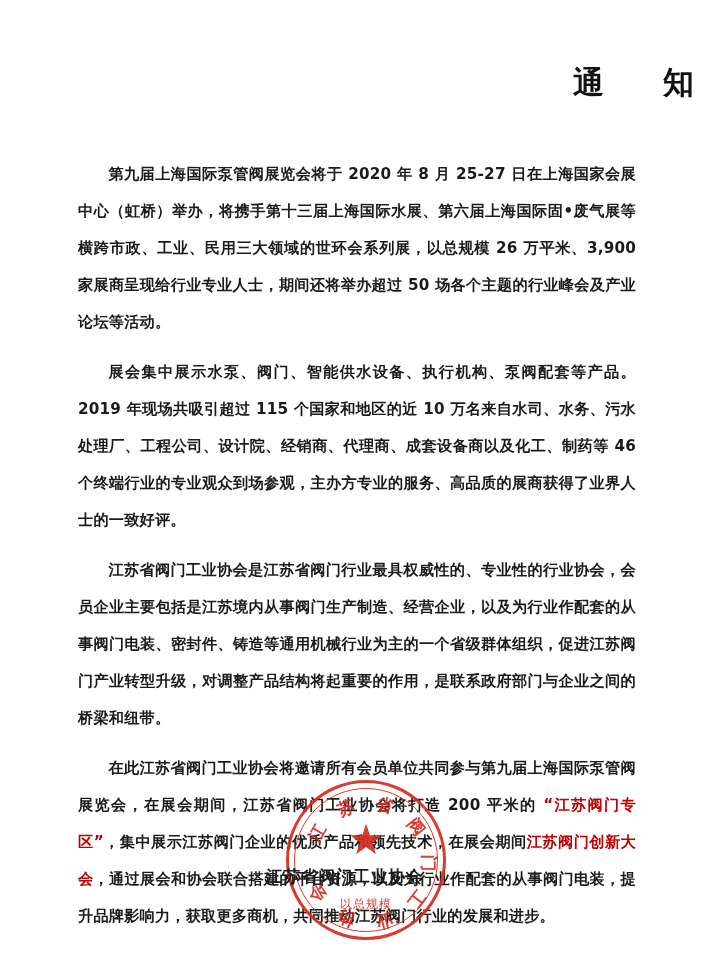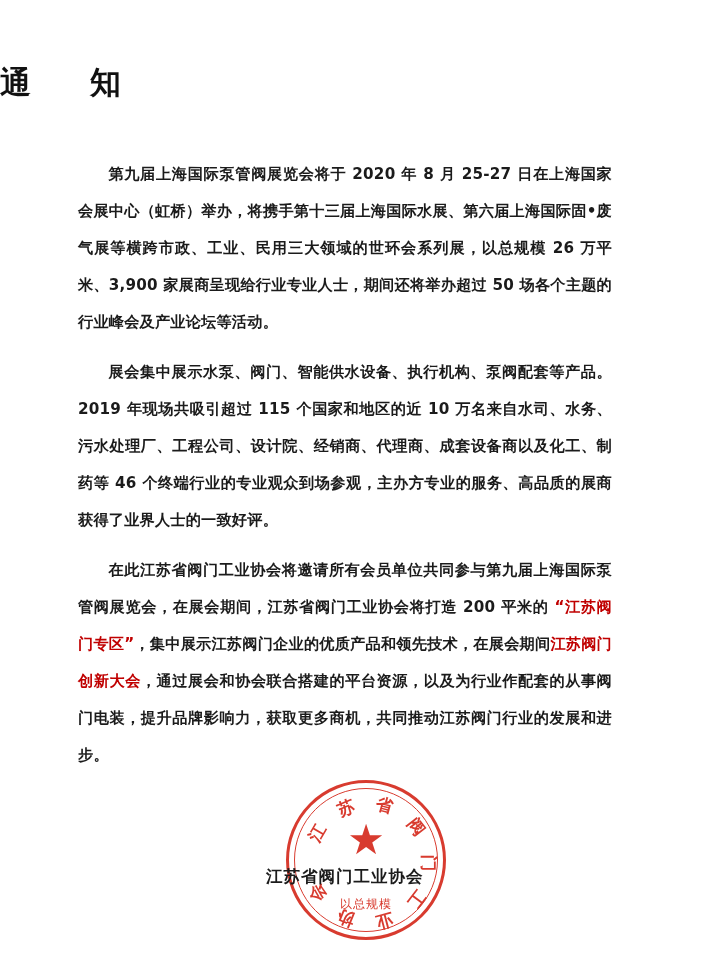--- a/index.html
+++ b/index.html
@@ -17,33 +17,33 @@
   }
   .page {
     position: relative;
     width: 708px;
     height: 980px;
     background: #ffffff;
     box-sizing: border-box;
     padding: 0;
   }
   .doc-title {
-    text-align: left;
+    text-align: right;
     font-size: 31px;
     font-weight: bold;
     letter-spacing: 14px;
     color: #111111;
     margin-top: 62px;
     margin-bottom: 16px;
     font-family: "DejaVu Serif", "Liberation Serif", serif;
   }
   .body-wrap {
     margin-top: 52px;
     padding-left: 78px;
-    padding-right: 96px;
+    padding-right: 72px;
   }
   .para {
     font-size: 15.2px;
     line-height: 37px;
     text-align: justify;
     text-justify: inter-ideograph;
     text-indent: 2em;
     margin: 0 0 13px 0;
     color: #1b1b1b;
     font-weight: 600;
@@ -150,20 +150,21 @@
 </head>
 <body>
 
 <div class="page">
 
   <h1 class="doc-title">通　知</h1>
 
   <div class="body-wrap">
     <p class="para">第九届上海国际泵管阀展览会将于 2020 年 8 月 25-27 日在上海国家会展中心（虹桥）举办，将携手第十三届上海国际水展、第六届上海国际固•废气展等横跨市政、工业、民用三大领域的世环会系列展，以总规模 26 万平米、3,900 家展商呈现给行业专业人士，期间还将举办超过 50 场各个主题的行业峰会及产业论坛等活动。</p>
     <p class="para">展会集中展示水泵、阀门、智能供水设备、执行机构、泵阀配套等产品。2019 年现场共吸引超过 115 个国家和地区的近 10 万名来自水司、水务、污水处理厂、工程公司、设计院、经销商、代理商、成套设备商以及化工、制药等 46 个终端行业的专业观众到场参观，主办方专业的服务、高品质的展商获得了业界人士的一致好评。</p>
+    <p class="para">江苏省阀门工业协会是江苏省阀门行业最具权威性的、专业性的行业协会，会员企业主要包括是江苏境内从事阀门生产制造、经营企业，以及为行业作配套的从事阀门电装、密封件、铸造等通用机械行业为主的一个省级群体组织，促进江苏阀门产业转型升级，对调整产品结构将起重要的作用，是联系政府部门与企业之间的桥梁和纽带。</p>
     <p class="para" id="final-para"><span>在此江苏省阀门工业协会将邀请所有会员单位共同参与第九届上海国际泵管阀展览会，在展会期间，江苏省阀门工业协会将打造 200 平米的 </span><span class="hl">“江苏阀门专区”</span><span>，集中展示江苏阀门企业的优质产品和领先技术，在展会期间</span><span class="hl">江苏阀门创新大会</span><span>，通过展会和协会联合搭建的平台资源，以及为行业作配套的从事阀门电装，提升品牌影响力，获取更多商机，共同推动江苏阀门行业的发展和进步。</span></p>
   </div>
 
   <div class="seal-area">
     <div class="seal">
       <div class="seal-inner"></div>
       <div class="seal-text" id="seal-ring">
           <span style="transform: translate(-52px, -30px) rotate(-60deg);">江</span>
           <span style="transform: translate(-23px, -55.4px) rotate(-22.5deg);">苏</span>
           <span style="transform: translate(15.5px, -58px) rotate(15deg);">省</span>

